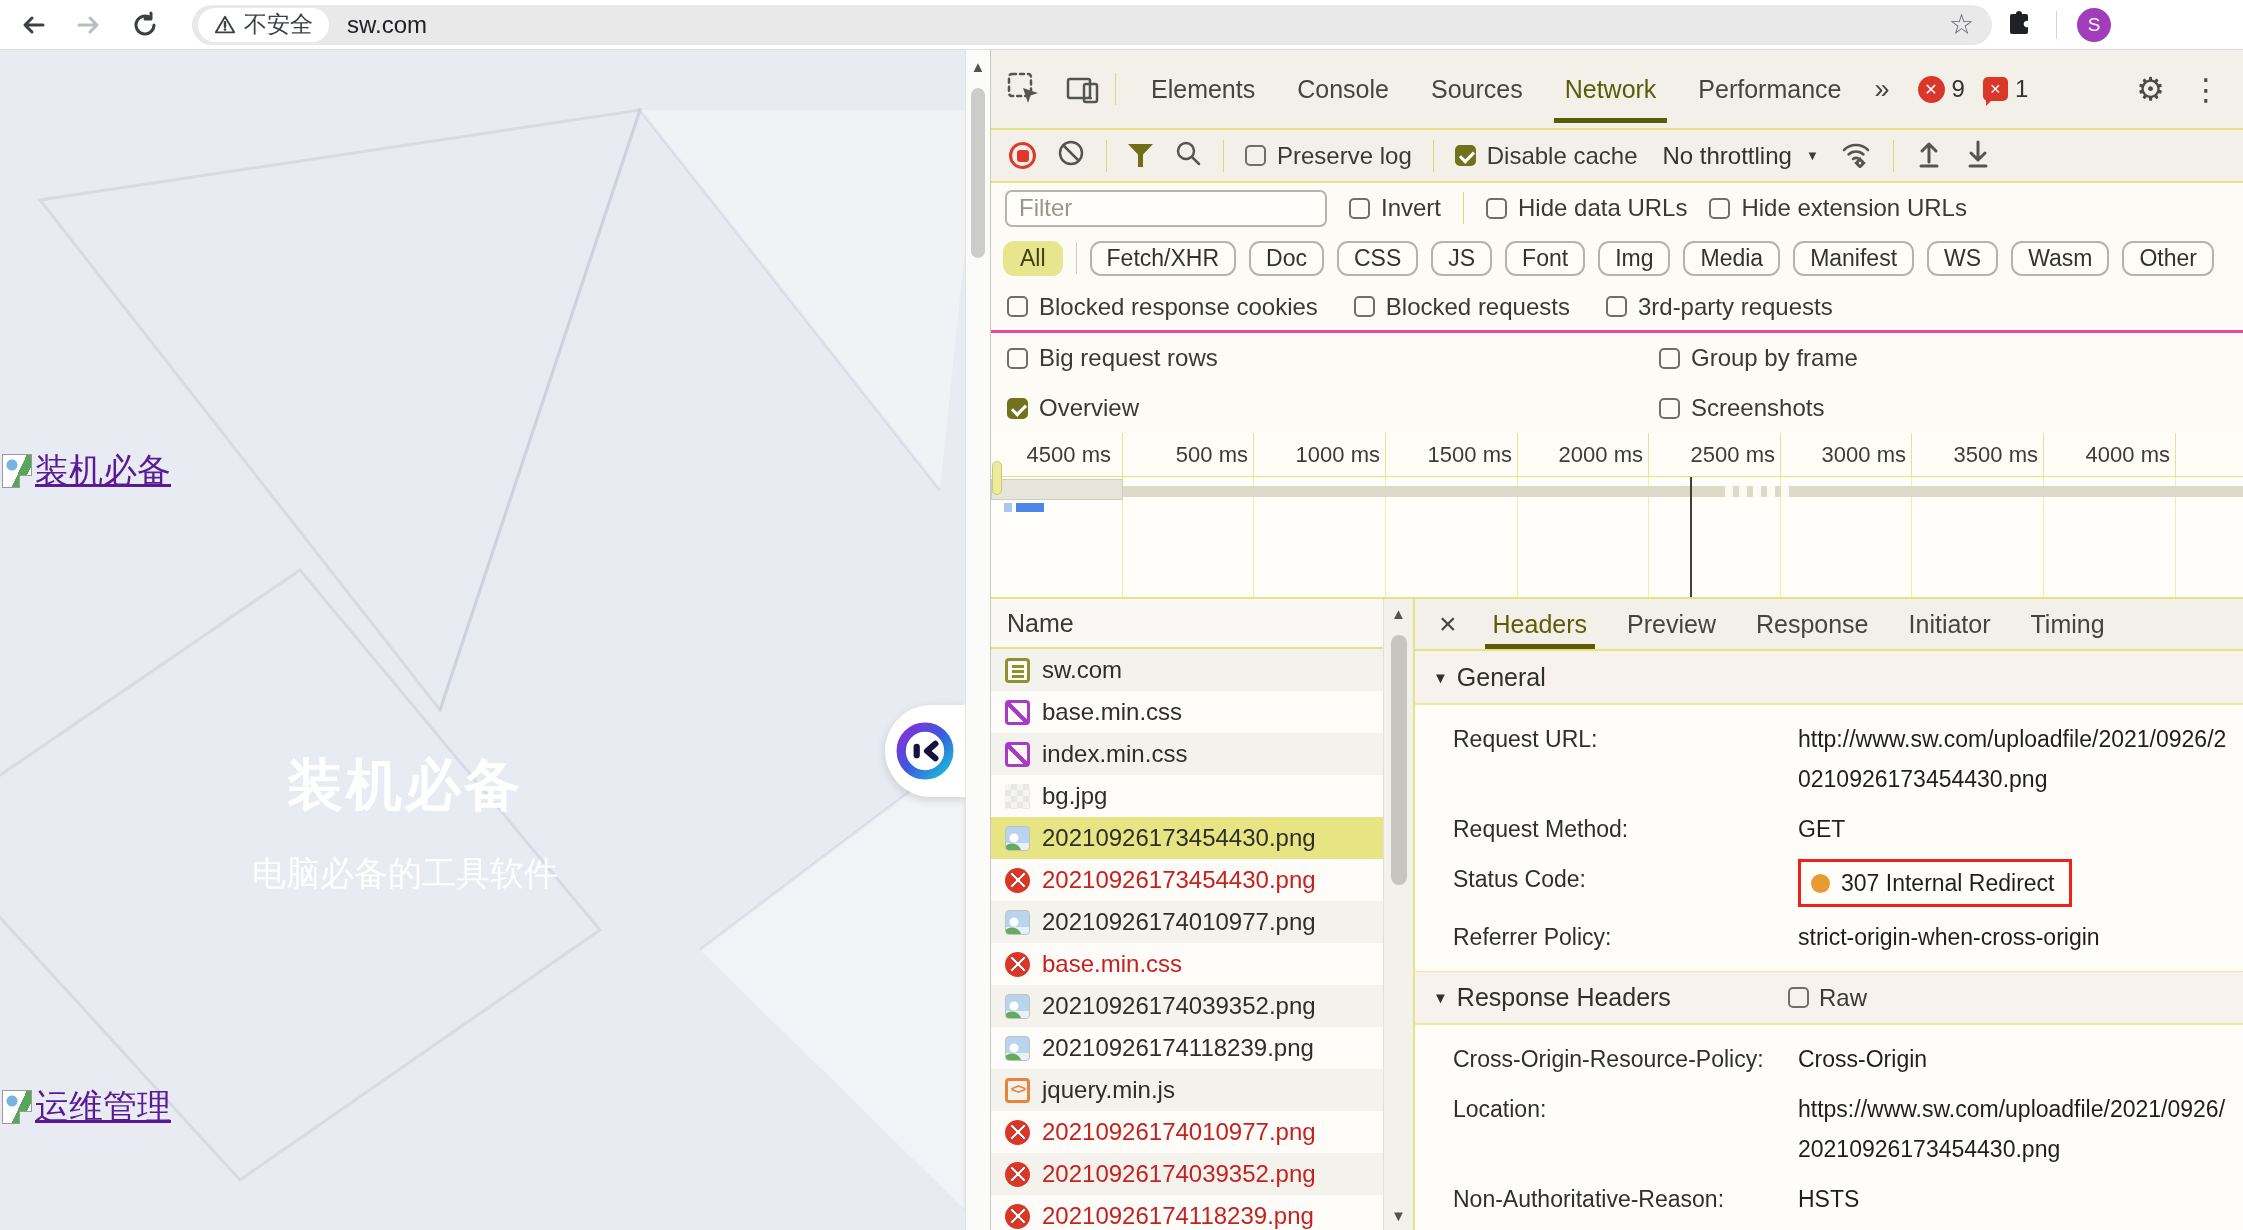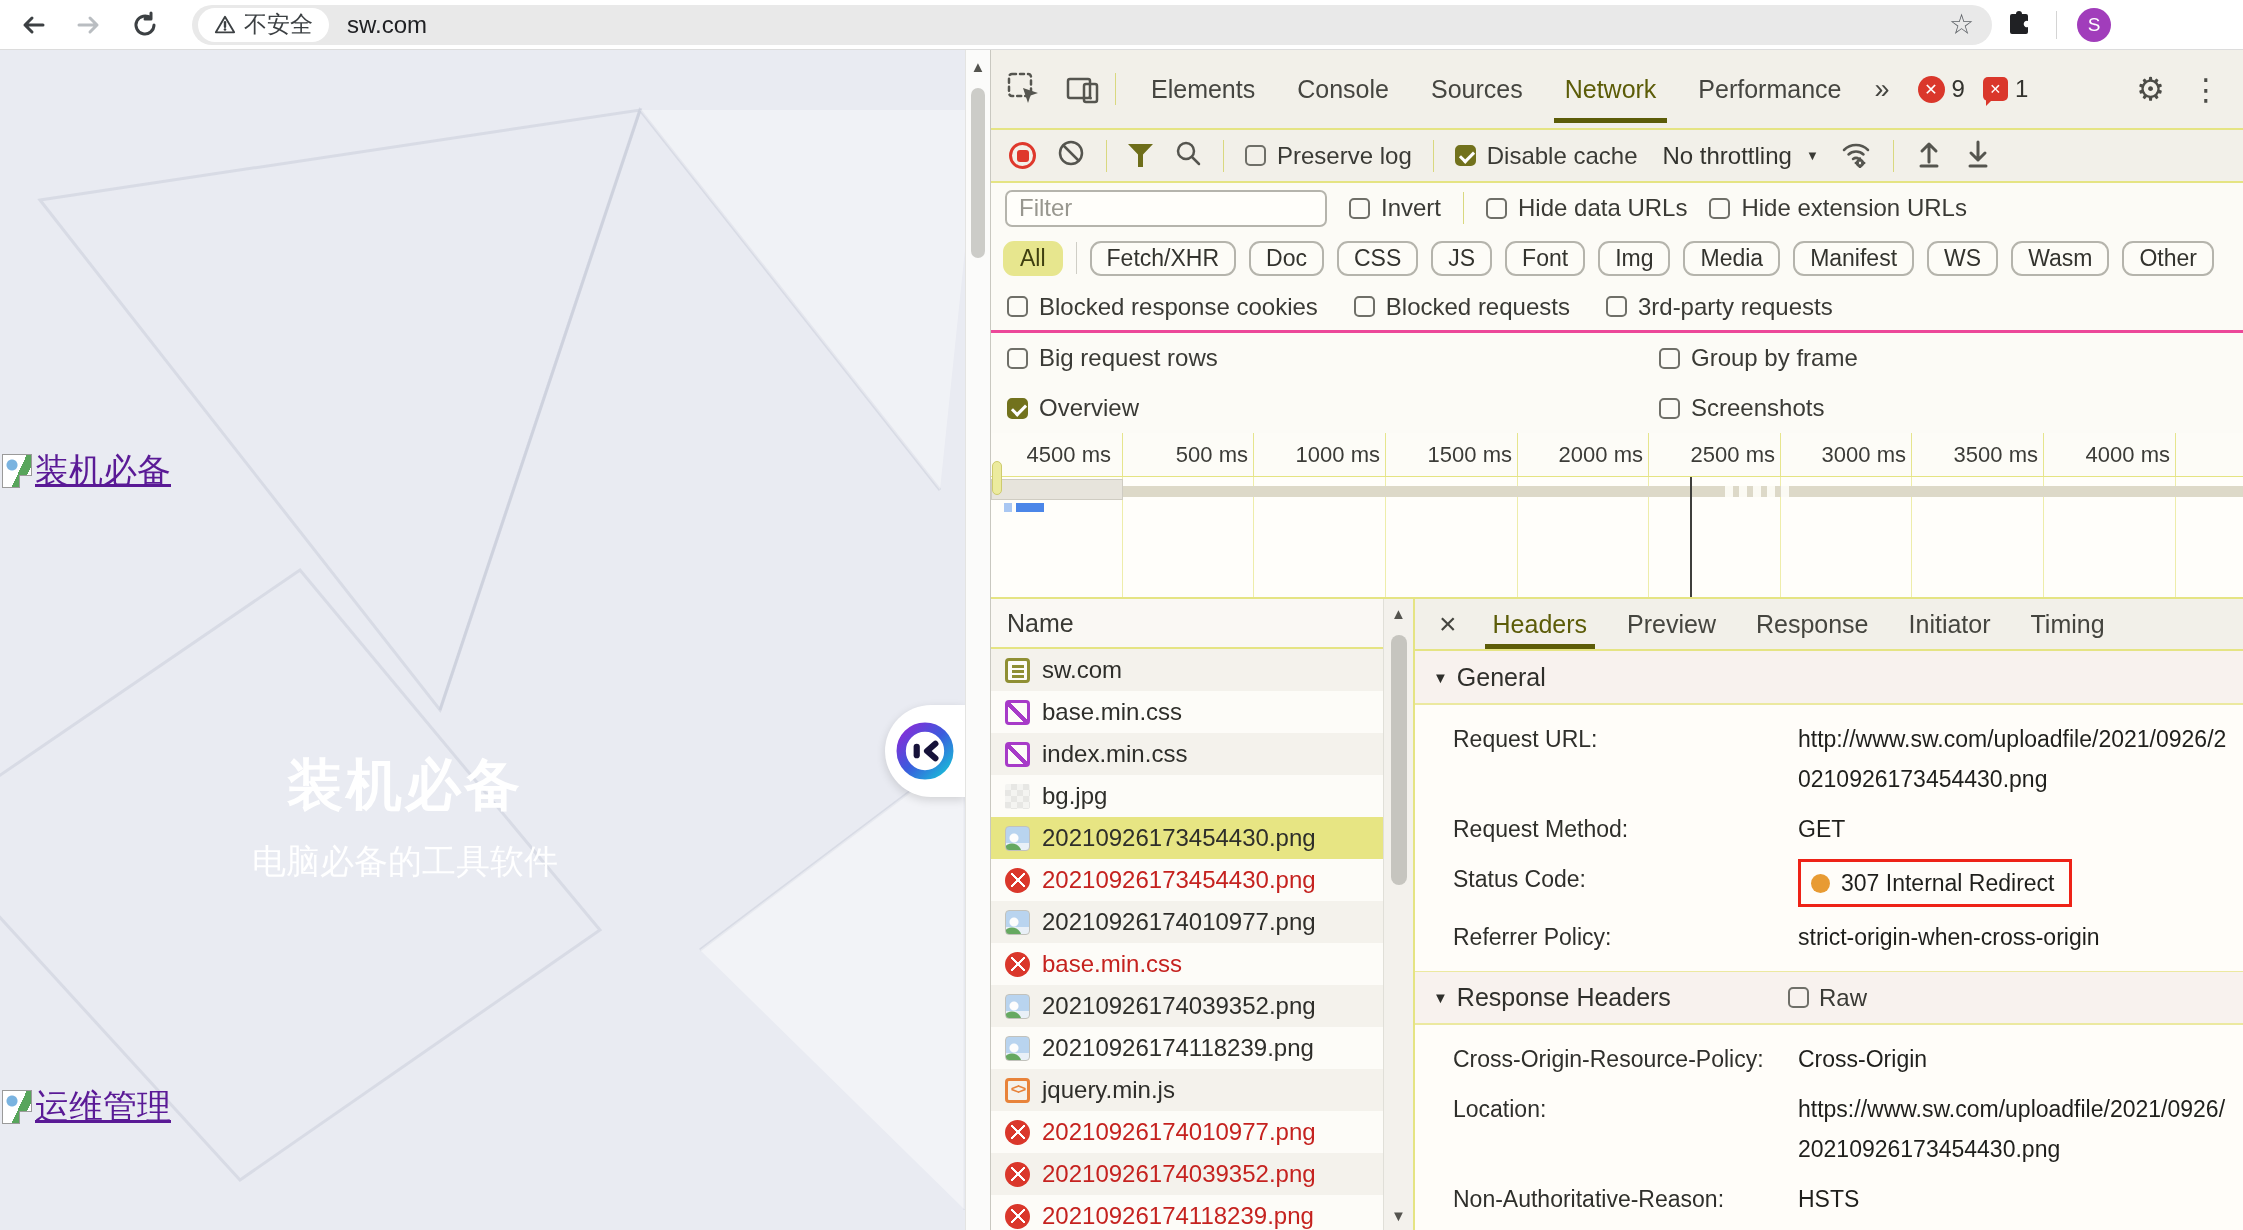--- a/index.html
+++ b/index.html
@@ -23,21 +23,21 @@
   .page svg.deco{position:absolute;left:0;top:0;}
   .page-link{position:absolute;display:flex;align-items:center;gap:3px;}
   .page-link .broken-img{width:30px;height:34px;background:#fff;border:1px solid #9a9a9a;position:relative;flex:none;
     background-image:radial-gradient(circle at 9px 10px,#7ab3e0 0 5px,transparent 6px),linear-gradient(115deg,transparent 0 55%,#58a55c 55% 78%,transparent 78%);}
   .page-link .broken-img::after{content:"";position:absolute;right:-1px;bottom:-1px;width:12px;height:12px;background:#e9ebf2;border-left:1px solid #9a9a9a;border-top:1px solid #9a9a9a;}
   .page-link a{font-size:34px;color:#5a1a96;text-decoration:underline;text-decoration-thickness:3px;}
   .link-top{left:2px;top:398px;}
   .link-bottom{left:2px;top:1034px;}
   .hero{position:absolute;left:120px;top:698px;width:570px;text-align:center;color:#fff;}
   .hero-title{font-size:56px;font-weight:bold;letter-spacing:3px;}
-  .hero-sub{font-size:34px;margin-top:15px;color:rgba(255,255,255,0.96);text-align:center;}
+  .hero-sub{font-size:34px;margin-top:27px;color:rgba(255,255,255,0.96);text-align:center;}
   .assistant{position:absolute;right:0;top:655px;width:80px;height:92px;background:#fff;border-radius:46px 0 0 46px;box-shadow:0 3px 10px rgba(0,0,0,0.14);display:flex;align-items:center;justify-content:center;}
 
   
   .page-scroll{position:absolute;left:965px;top:50px;width:25px;height:1180px;background:#fbfbfa;border-left:1px solid #e4e4e2;}
   .page-scroll .arr{position:absolute;left:0;width:100%;text-align:center;font-size:15px;color:#54544f;}
   .page-scroll .arr.up{top:8px;}
   .page-scroll .thumb{position:absolute;left:5px;top:38px;width:14px;height:170px;border-radius:7px;background:#ccccc8;}
 
   
   .devtools{position:absolute;left:990px;top:50px;width:1253px;height:1180px;background:#fcfbf6;border-left:1px solid #c9c8c0;display:flex;flex-direction:column;font-size:24px;color:#33332e;}

